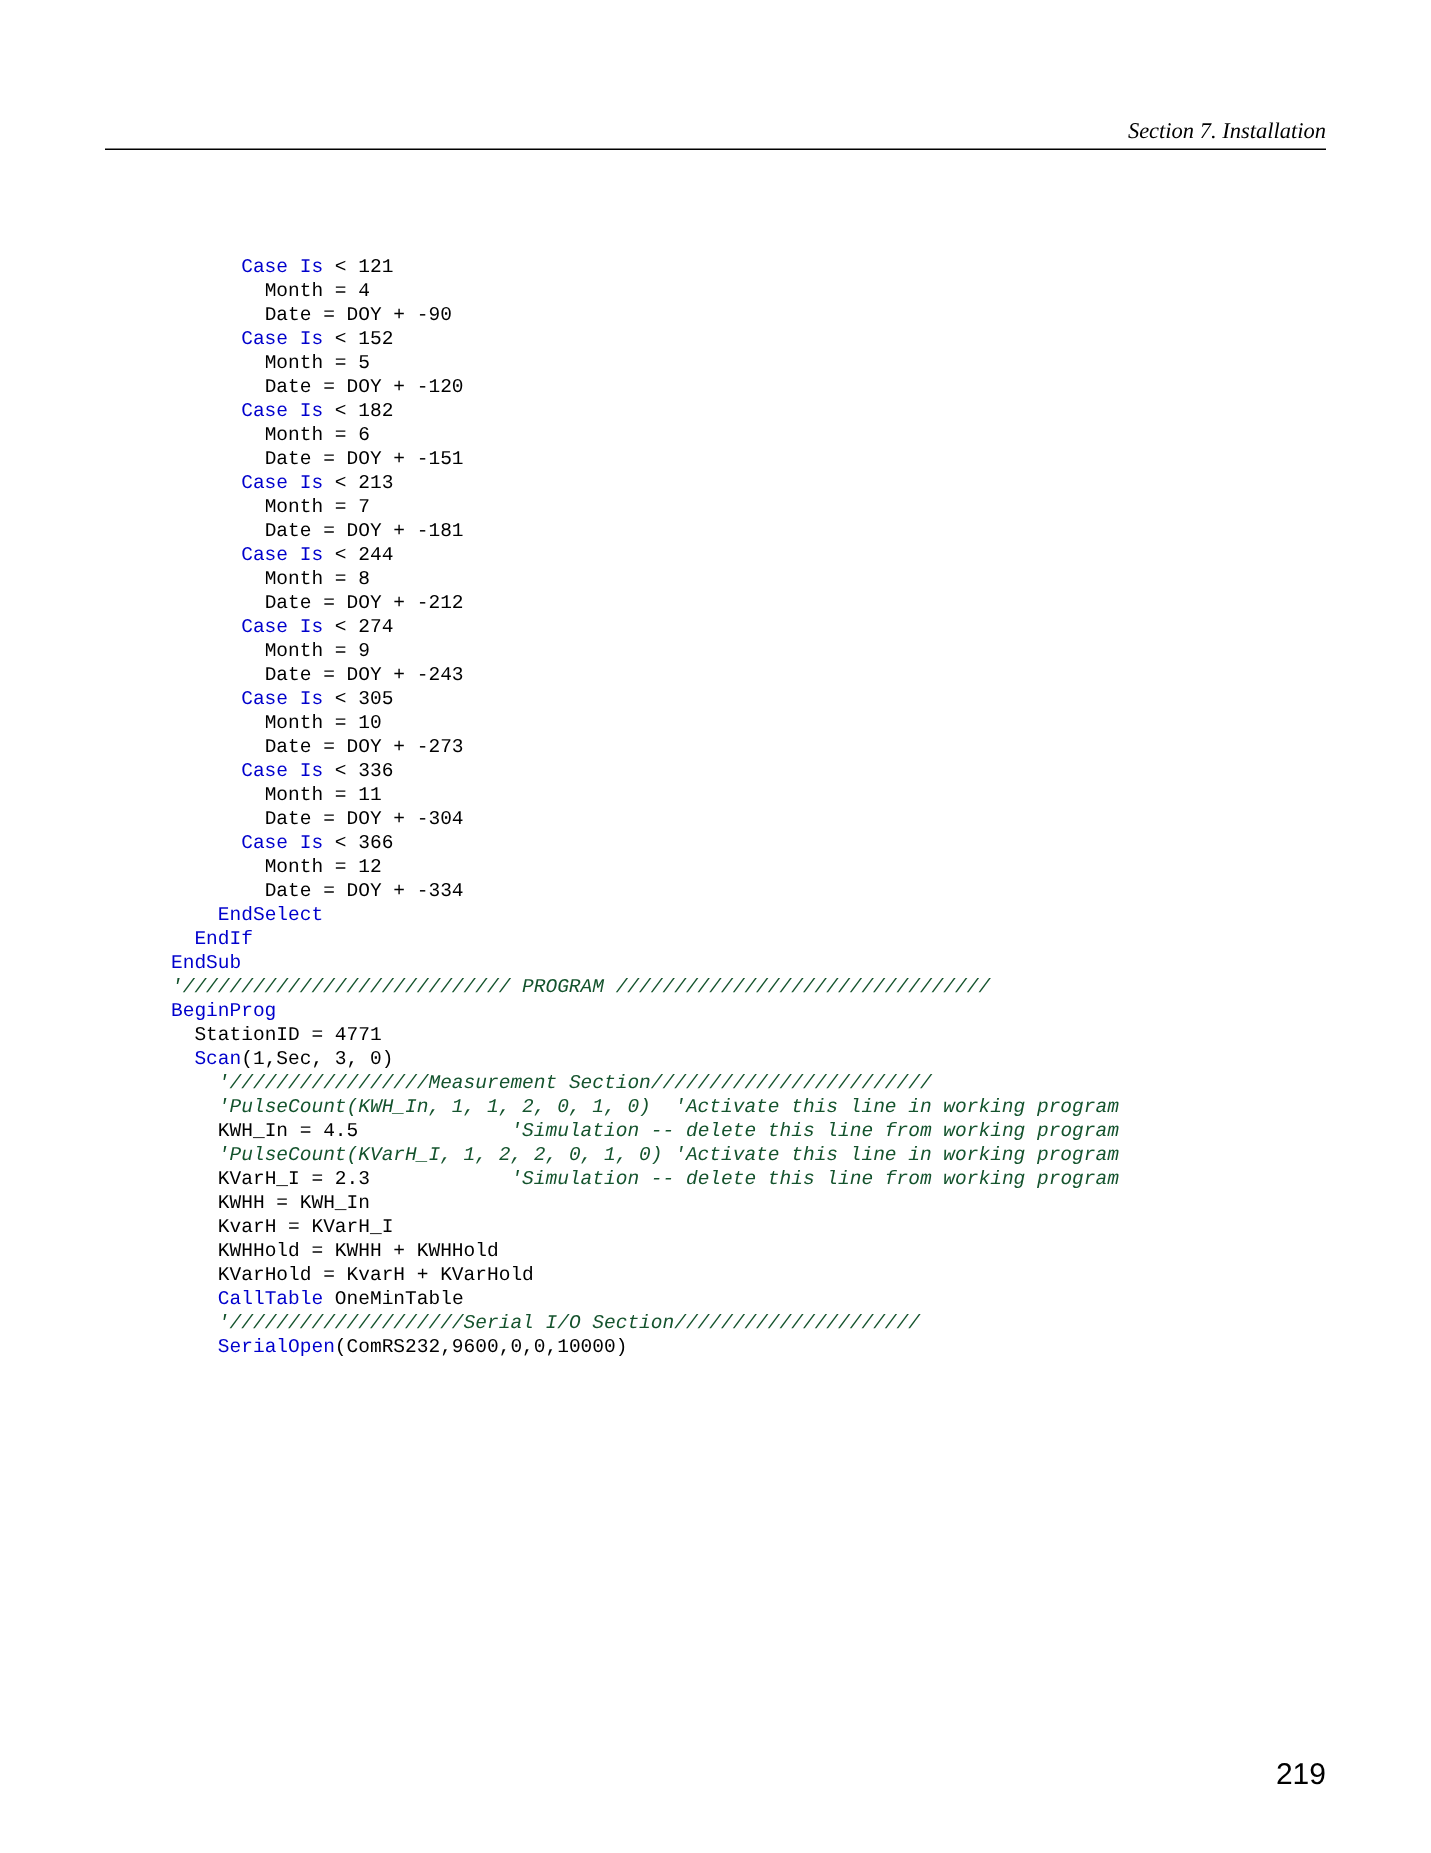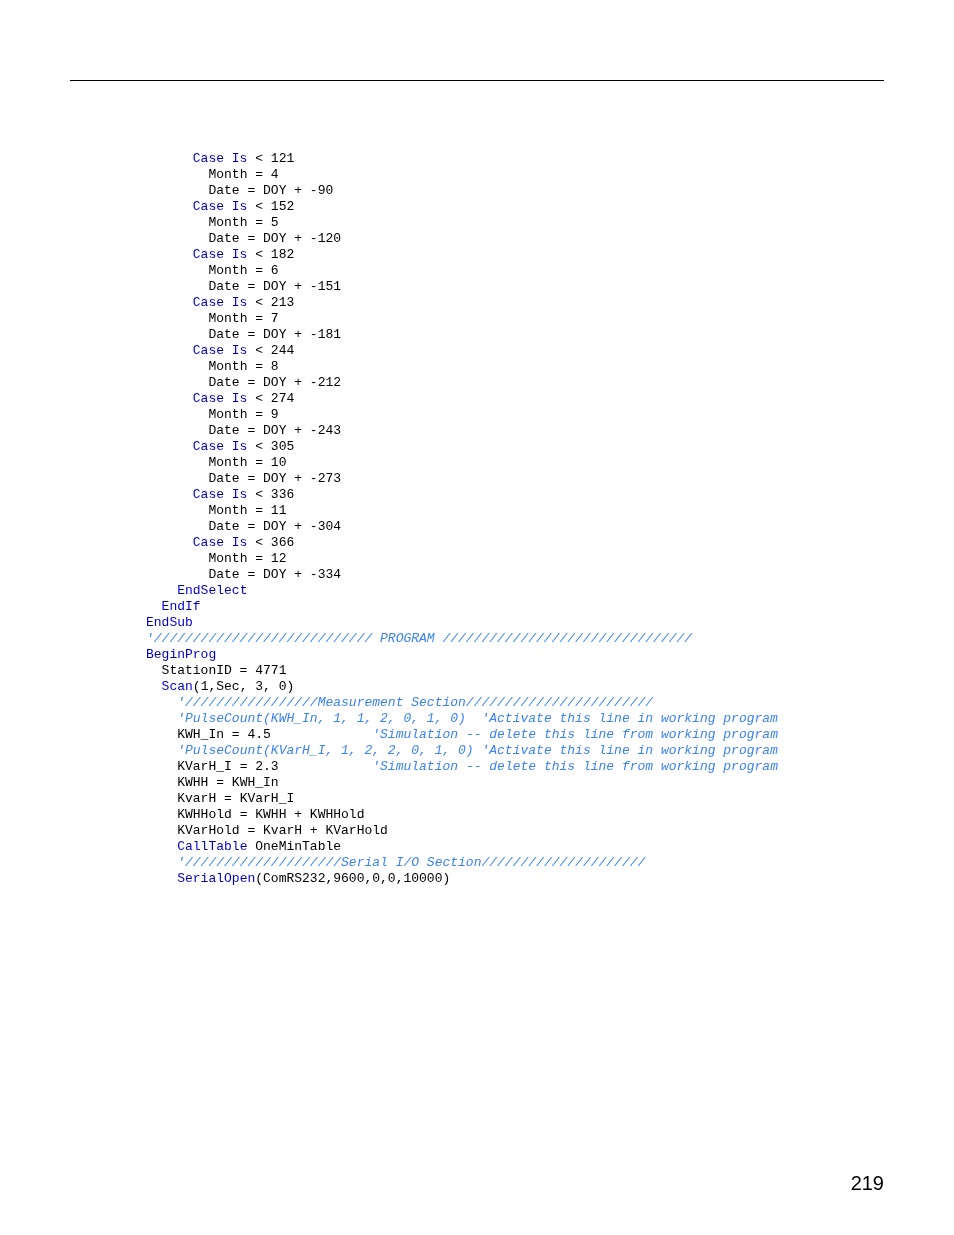--- a/index.html
+++ b/index.html
@@ -22,39 +22,40 @@
     margin-bottom: 4px;
   }
   .header-title {
     font-style: italic;
     text-align: right;
     font-size: 15px;
     margin-bottom: 2px;
   }
   .code-area {
     margin-top: 70px;
-    margin-left: 76px;
+    margin-left: 44px;
     font-family: "Consolas", "Menlo", "Courier New", monospace;
     font-size: 13px;
     line-height: 16px;
     white-space: pre;
     color: #000;
   }
   .kw { color: #0000cc; }
-  .cm { color: #3b82f6; font-style: italic; }
+  .cm { color: #14532d; font-style: italic; }
   .page-num {
     position: absolute;
     bottom: 40px;
     right: 70px;
     font-size: 20px;
     font-family: Arial, Helvetica, sans-serif;
   }
 </style>
 </head>
 <body>
 
 <div class="page">
+  <div class="header-title">Section 7.  Installation</div>
   <div class="header-line"></div>
 
   <div class="code-area" id="code-area"><div>      <span class="kw">Case Is</span><span> &lt; 121</span></div><div>        <span>Month = 4</span></div><div>        <span>Date = DOY + -90</span></div><div>      <span class="kw">Case Is</span><span> &lt; 152</span></div><div>        <span>Month = 5</span></div><div>        <span>Date = DOY + -120</span></div><div>      <span class="kw">Case Is</span><span> &lt; 182</span></div><div>        <span>Month = 6</span></div><div>        <span>Date = DOY + -151</span></div><div>      <span class="kw">Case Is</span><span> &lt; 213</span></div><div>        <span>Month = 7</span></div><div>        <span>Date = DOY + -181</span></div><div>      <span class="kw">Case Is</span><span> &lt; 244</span></div><div>        <span>Month = 8</span></div><div>        <span>Date = DOY + -212</span></div><div>      <span class="kw">Case Is</span><span> &lt; 274</span></div><div>        <span>Month = 9</span></div><div>        <span>Date = DOY + -243</span></div><div>      <span class="kw">Case Is</span><span> &lt; 305</span></div><div>        <span>Month = 10</span></div><div>        <span>Date = DOY + -273</span></div><div>      <span class="kw">Case Is</span><span> &lt; 336</span></div><div>        <span>Month = 11</span></div><div>        <span>Date = DOY + -304</span></div><div>      <span class="kw">Case Is</span><span> &lt; 366</span></div><div>        <span>Month = 12</span></div><div>        <span>Date = DOY + -334</span></div><div>    <span class="kw">EndSelect</span></div><div>  <span class="kw">EndIf</span></div><div><span class="kw">EndSub</span></div><div><span></span></div><div><span class="cm">'//////////////////////////// PROGRAM ////////////////////////////////</span></div><div><span class="kw">BeginProg</span></div><div>  <span>StationID = 4771</span></div><div>  <span class="kw">Scan</span><span>(1,Sec, 3, 0)</span></div><div><span></span></div><div>    <span class="cm">'/////////////////Measurement Section////////////////////////</span></div><div>    <span class="cm">'PulseCount(KWH_In, 1, 1, 2, 0, 1, 0)  'Activate this line in working program</span></div><div>    <span>KWH_In = 4.5             </span><span class="cm">'Simulation -- delete this line from working program</span></div><div><span></span></div><div>    <span class="cm">'PulseCount(KVarH_I, 1, 2, 2, 0, 1, 0) 'Activate this line in working program</span></div><div>    <span>KVarH_I = 2.3            </span><span class="cm">'Simulation -- delete this line from working program</span></div><div>    <span>KWHH = KWH_In</span></div><div>    <span>KvarH = KVarH_I</span></div><div>    <span>KWHHold = KWHH + KWHHold</span></div><div>    <span>KVarHold = KvarH + KVarHold</span></div><div><span></span></div><div>    <span class="kw">CallTable</span><span> OneMinTable</span></div><div><span></span></div><div>    <span class="cm">'////////////////////Serial I/O Section/////////////////////</span></div><div>    <span class="kw">SerialOpen</span><span>(ComRS232,9600,0,0,10000)</span></div></div>
 
   <div class="page-num">219</div>
 </div>
 
 </body></html>

